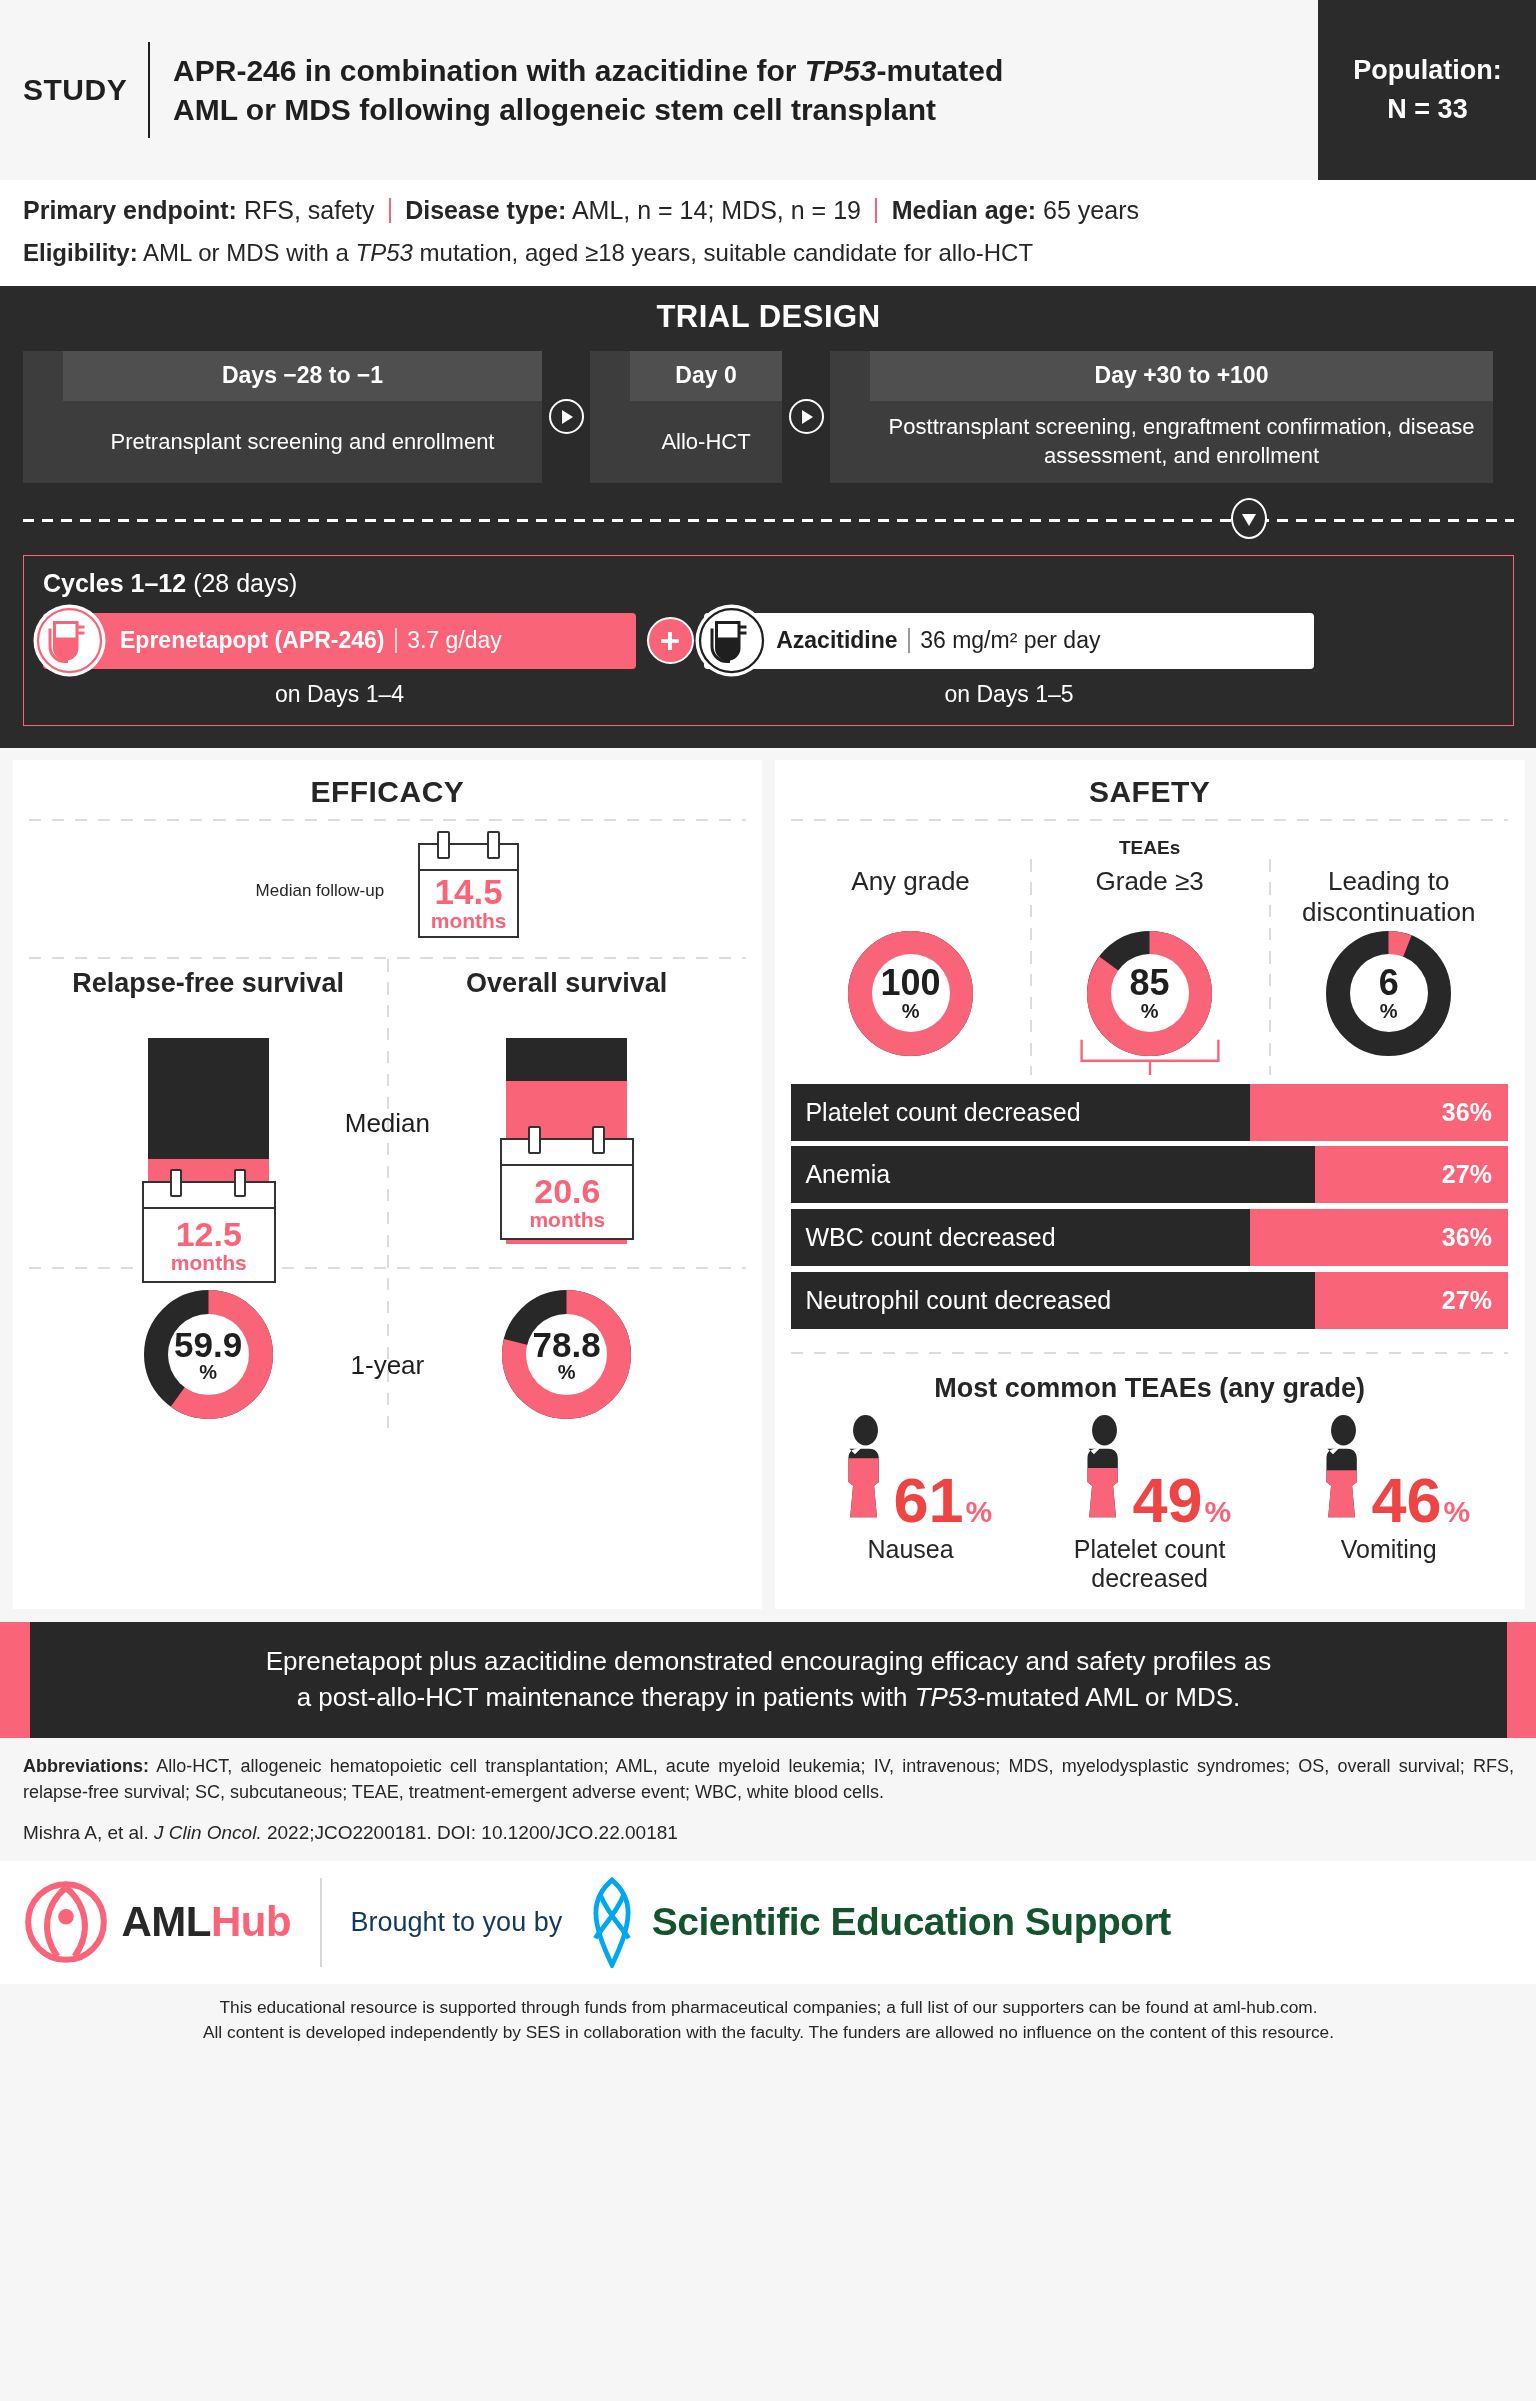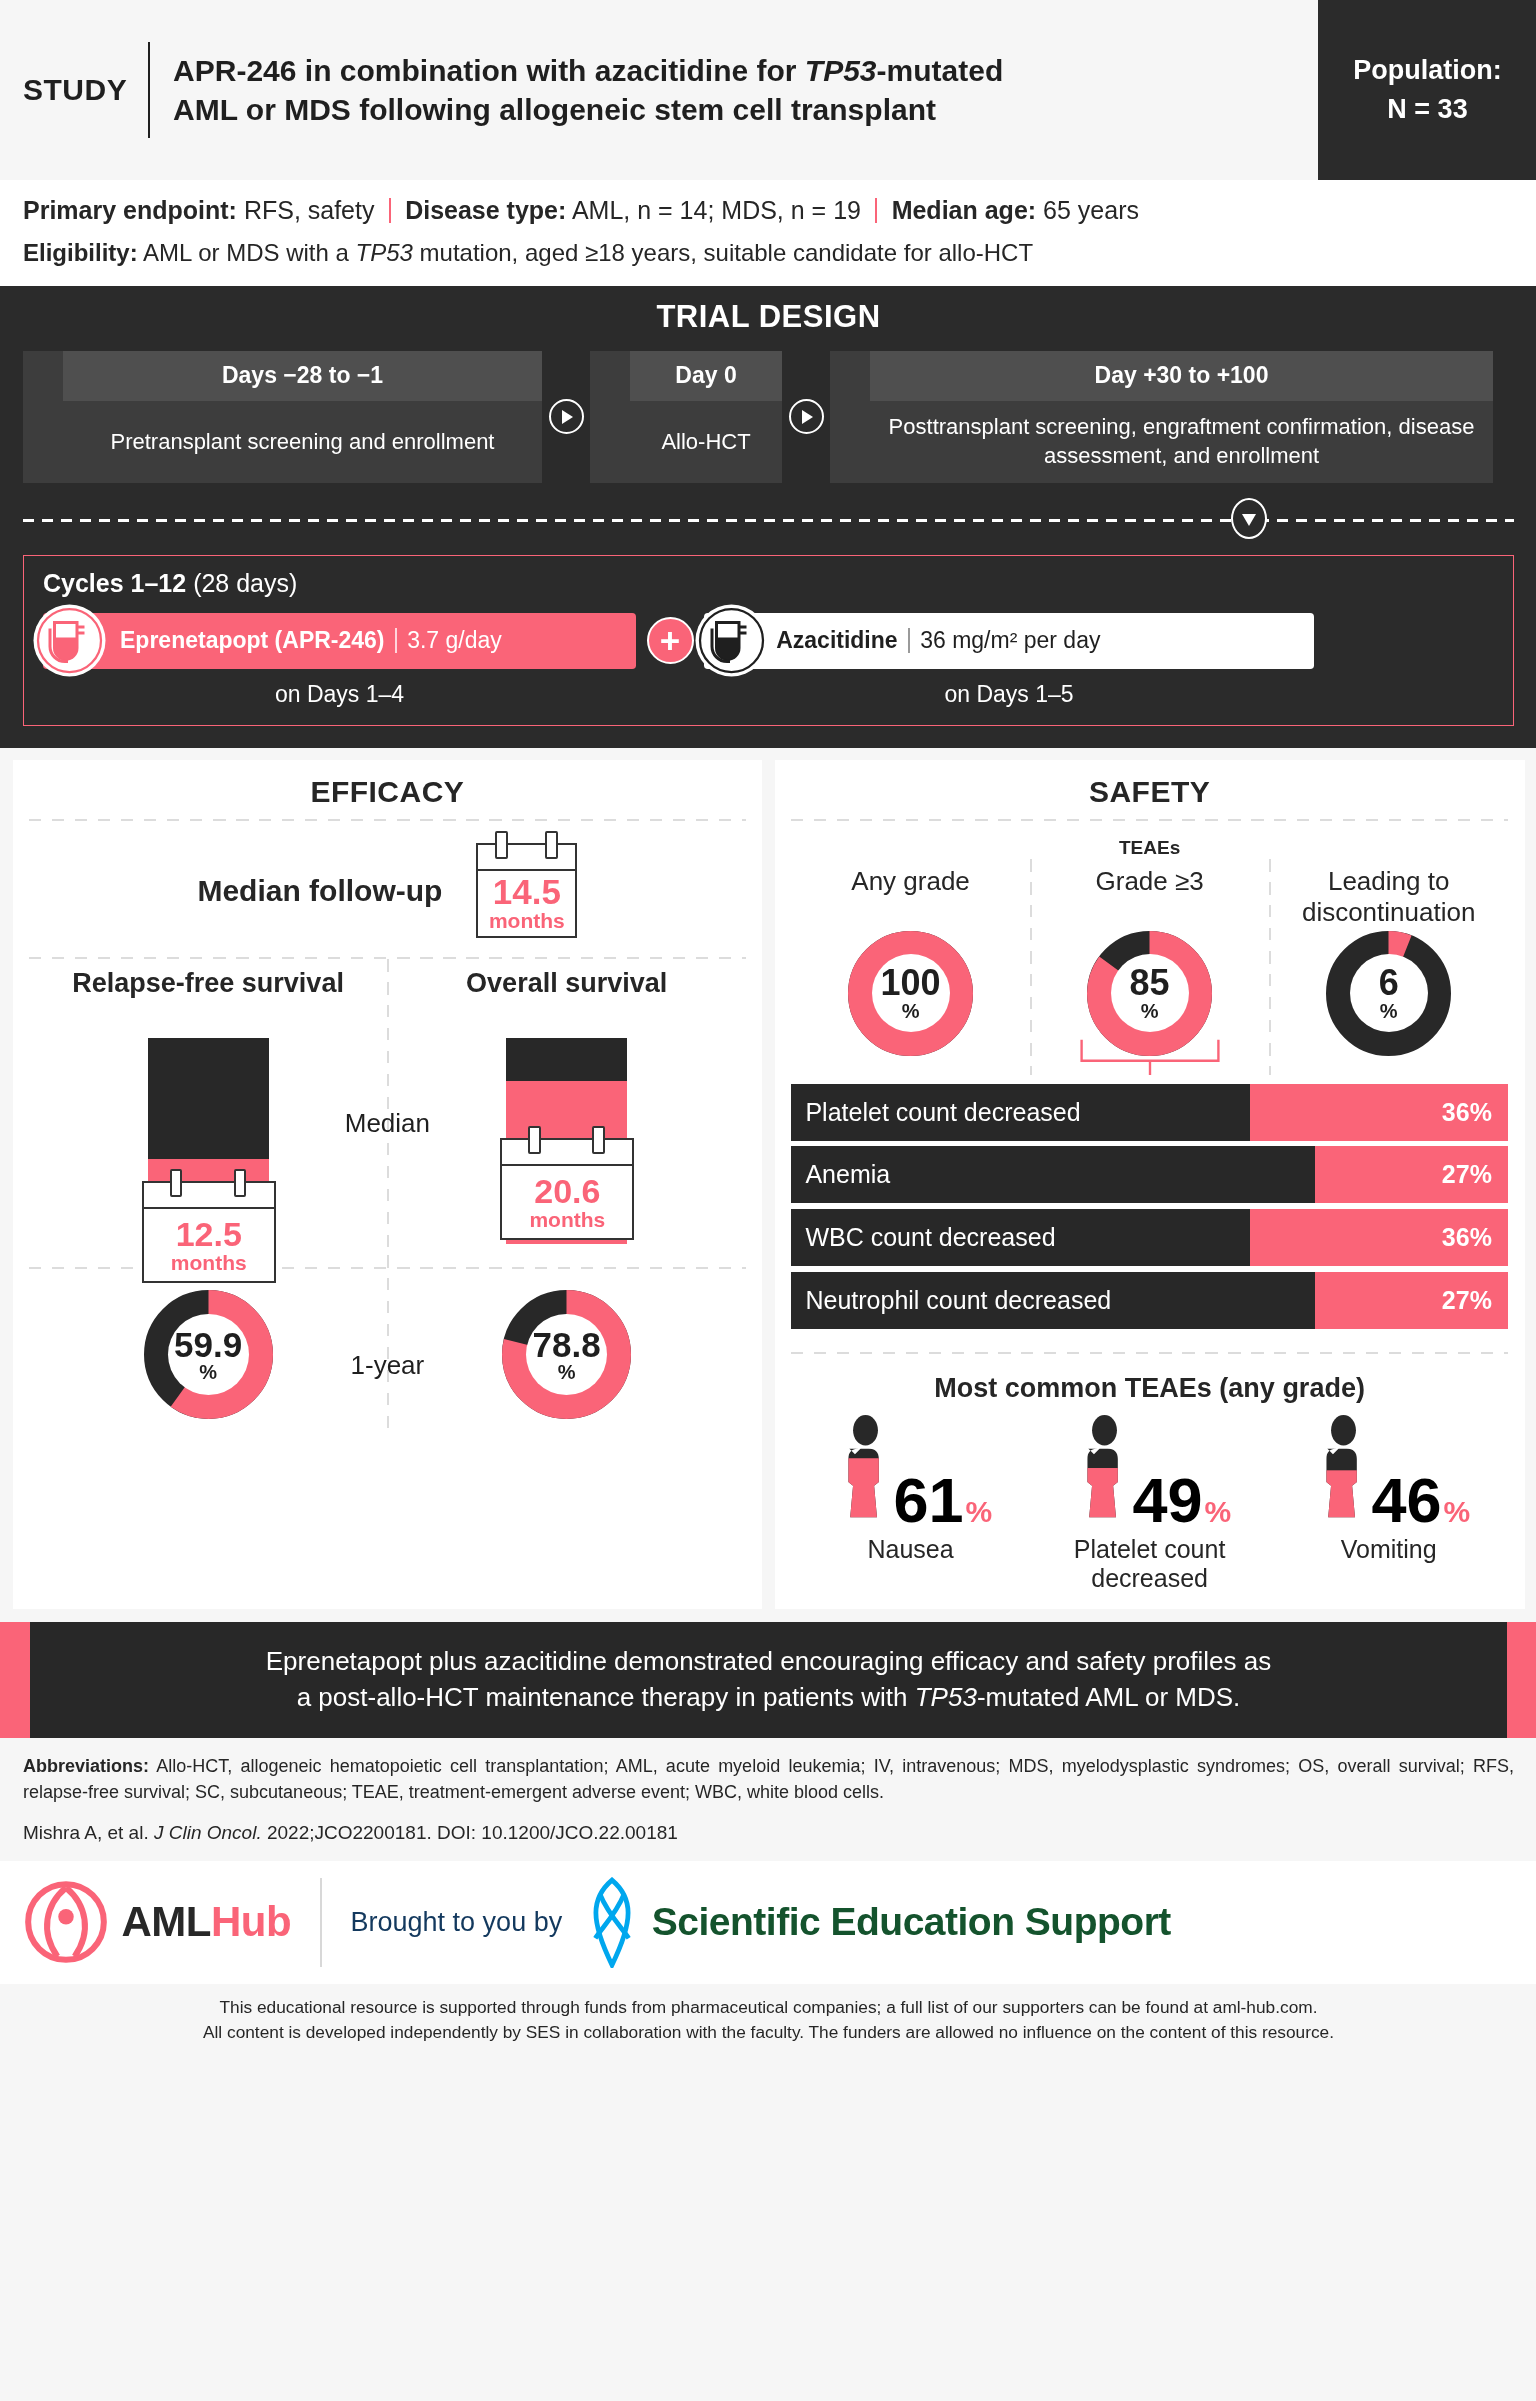--- a/index.html
+++ b/index.html
@@ -126,21 +126,21 @@
   .panel{background:#fff;flex:1;padding:14.4px 16.3px 16.3px 16.3px;}
   .panel-title{
     text-align:center;font-size:30px;font-weight:700;letter-spacing:0.5px;
     margin-bottom:10.6px;
   }
   .hdash{height:1.9px;background:repeating-linear-gradient(to right,#dcdcdc 0 12.5px,transparent 12.5px 23px);}
   .vdash{width:1.9px;background:repeating-linear-gradient(to bottom,#dcdcdc 0 12.5px,transparent 12.5px 23px);}
 
   
   .mfu{display:flex;align-items:center;justify-content:center;gap:34px;padding:22px 0 19px 0;}
-  .mfu-label{font-size:30px;font-weight:700;}
+  .mfu-label{font-size:17px;font-weight:400;}
 
   .calendar{position:relative;}
   .cal-ring{position:absolute;top:-12.5px;width:12.5px;height:28px;background:#fff;border:2.9px solid #333;border-radius:1.9px;z-index:3;}
   .cal-box{border:2.9px solid #333;background:#fff;}
   .cal-top{height:26px;border-bottom:2.9px solid #333;}
   .cal-body{display:flex;flex-direction:column;align-items:center;justify-content:center;}
   .cal-num{color:#fa6478;font-weight:700;line-height:1;}
   .cal-unit{color:#fa6478;font-weight:700;line-height:1.1;}
 
   
@@ -178,21 +178,21 @@
     position:relative;margin-bottom:5.8px;
   }
   .ae-fill{position:absolute;right:0;top:0;bottom:0;background:#fa6478;}
   .ae-name{position:relative;z-index:2;color:#fff;font-size:25px;padding-left:14.4px;}
   .ae-pct{position:absolute;right:16.3px;z-index:2;color:#fff;font-size:25px;font-weight:700;}
 
   .common-title{text-align:center;font-size:27px;font-weight:700;margin:19px 0 9.6px 0;}
   .ppl-row{display:flex;}
   .ppl-col{flex:1;display:flex;flex-direction:column;align-items:center;}
   .ppl-fig{display:flex;align-items:flex-end;}
-  .ppl-num{color:#000000;font-weight:700;font-size:63px;line-height:0.82;margin-left:-8.6px;}
+  .ppl-num{color:#ef4444;font-weight:700;font-size:63px;line-height:0.82;margin-left:-8.6px;}
   .ppl-pctsym{color:#fa6478;font-weight:700;font-size:30px;line-height:1;margin-left:1.9px;}
   .ppl-lab{font-size:25px;text-align:center;line-height:1.16;margin-top:8.6px;}
 
   
   .concl-wrap{padding:0 0 0 0;background:#f6f6f6;position:relative;border-radius:30px;}
   .concl{
     background:#282828;color:#fff;margin:0 30px;
     padding:22px 58px;text-align:center;font-size:26px;line-height:1.38;
   }
   .concl i{font-style:italic;}

